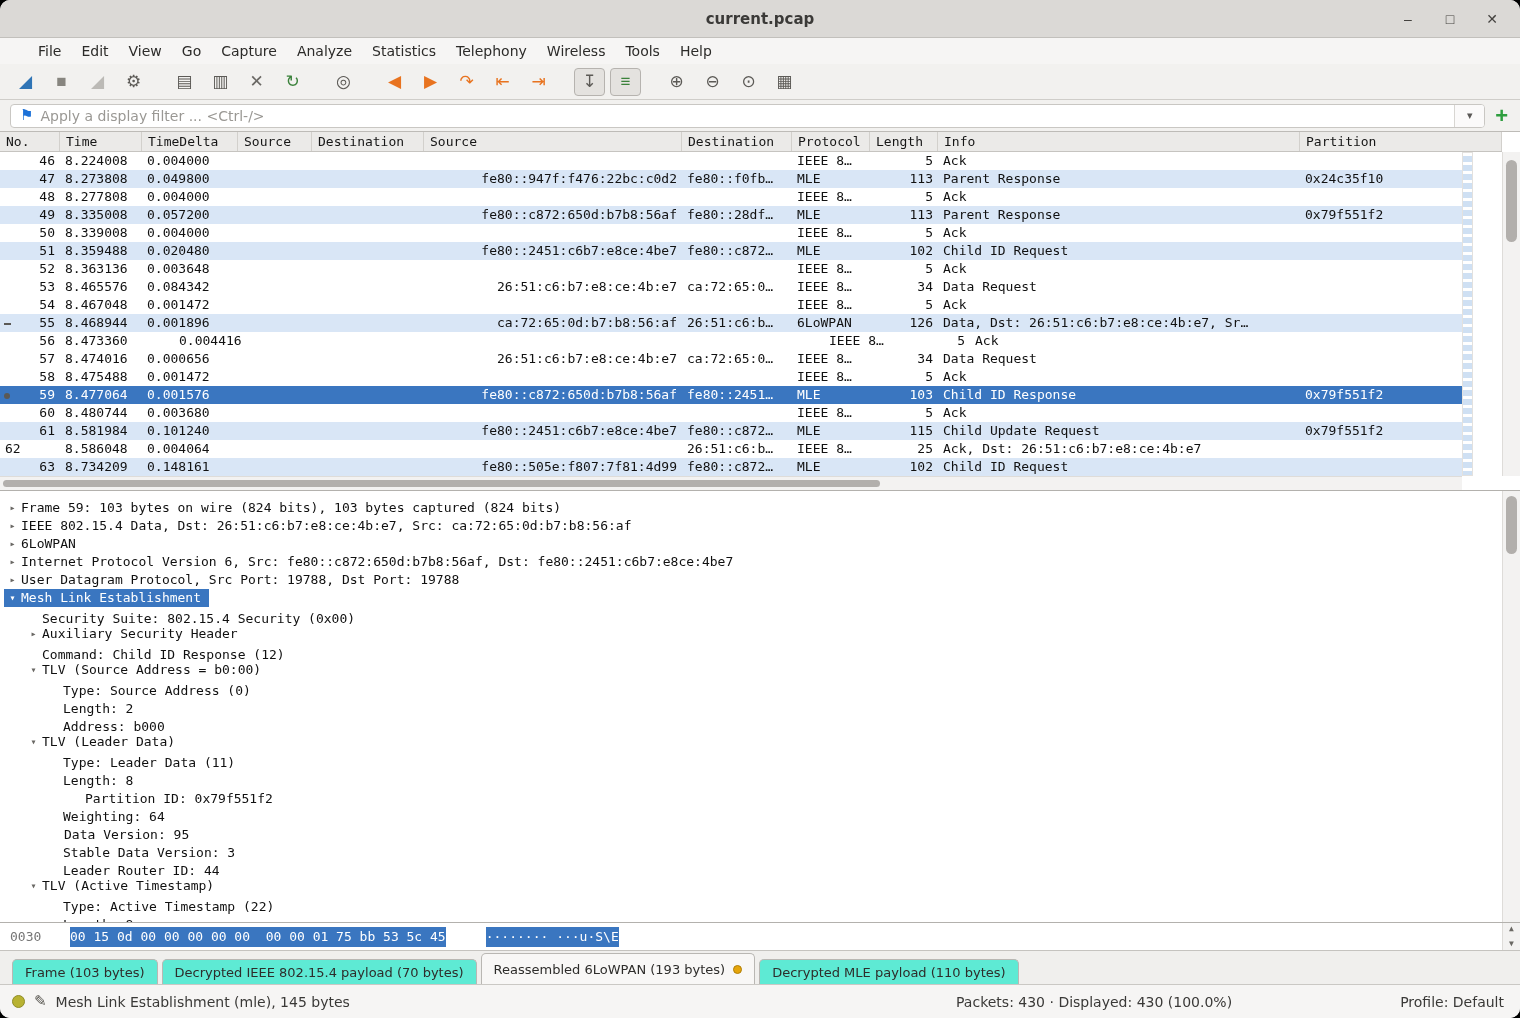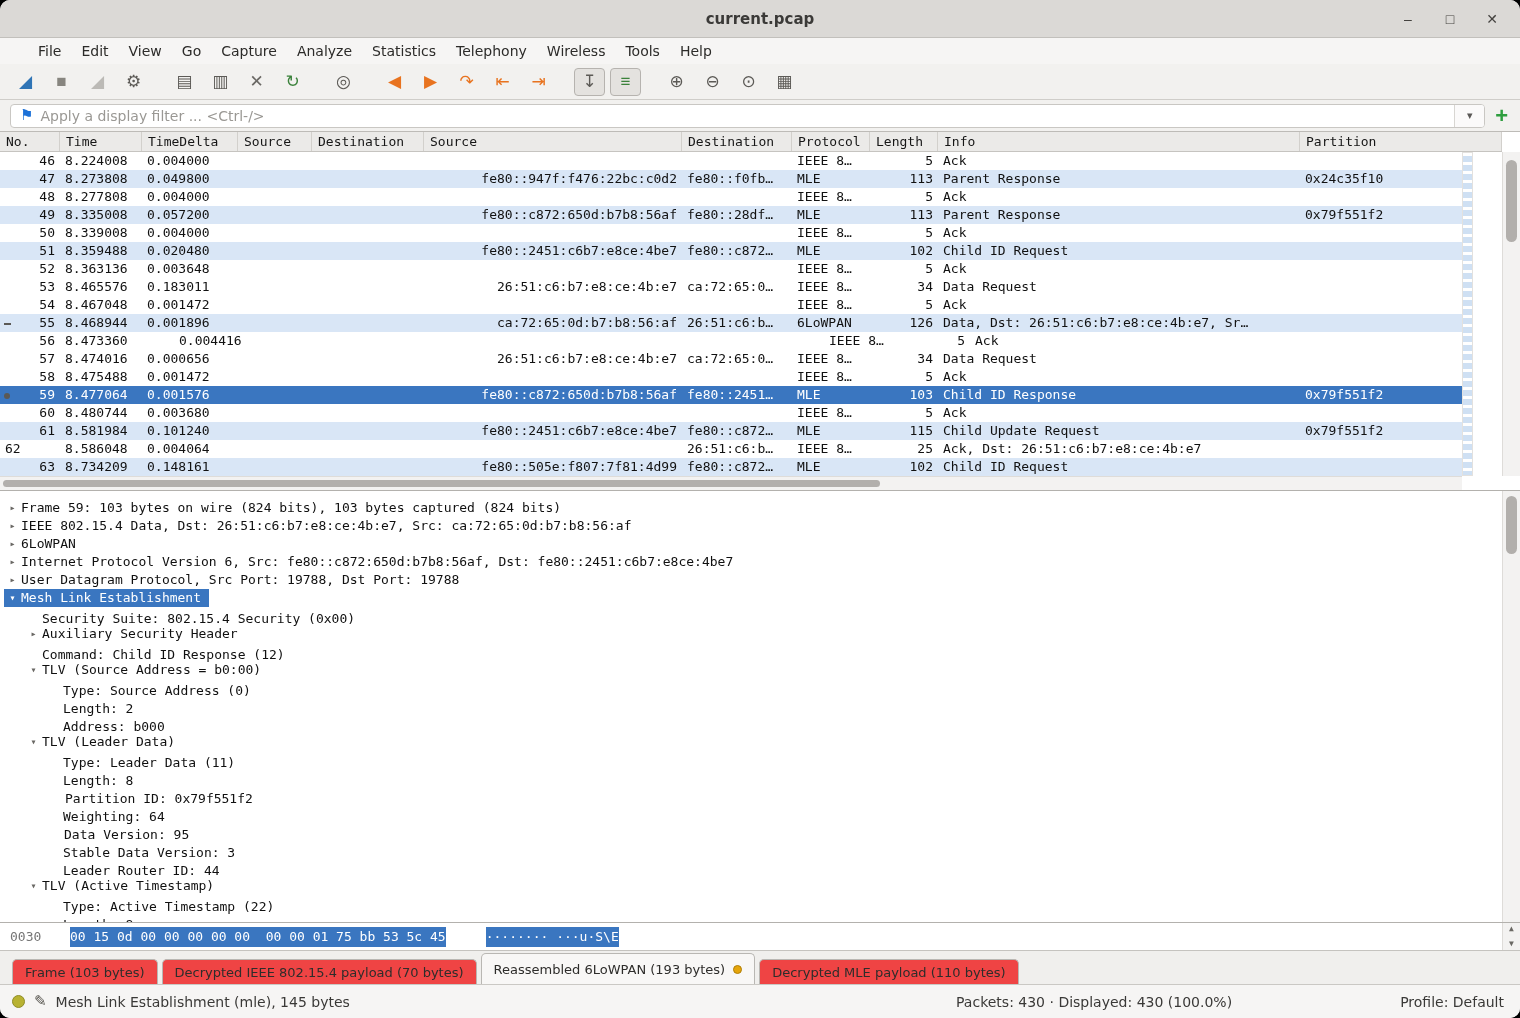--- a/index.html
+++ b/index.html
@@ -93,21 +93,21 @@
   .hex-bytes{margin-left:12px;}
   .hex-ascii{margin-left:40px;}
   .hex-sel{background:var(--selection);color:#fff;}
   .hex-scroll{position:absolute;right:0;top:0;bottom:0;width:18px;background:#f3f2f1;
     border-left:1px solid #dedcd9;display:flex;flex-direction:column;
     justify-content:space-between;align-items:center;padding:1px 0;}
   .hex-scroll span{font-size:8px;color:#6a6864;line-height:10px;}
   
   .tabbar{height:34px;background:#f0efed;border-top:1px solid #c5c3bf;display:flex;
     align-items:flex-end;padding:0 0 0 12px;gap:4px;flex:none;}
-  .tab{font-size:13px;height:25px;padding:0 12px;background:#ef4444;
+  .tab{font-size:13px;height:25px;padding:0 12px;background:#5eead4;
     border:1px solid #b9b7b3;border-bottom:none;border-radius:5px 5px 0 0;
     color:#2e2d2b;display:flex;align-items:center;gap:8px;}
   .tab.active{background:#f8f7f6;height:31px;}
   .tab-dot{width:9px;height:9px;border-radius:50%;background:#e5a50a;
     border:1px solid #b07e08;}
   
   .statusbar{height:34px;display:flex;align-items:center;padding:0 16px 0 12px;
     font-size:14px;color:#3a3937;background:#f6f5f4;border-top:1px solid #cac8c4;
     gap:9px;flex:none;}
   .expert-dot{width:13px;height:13px;border-radius:50%;background:#b8b232;
@@ -320,21 +320,21 @@
           <div class="pl-cell" style="width: 258px; text-align: right;"></div>
           <div class="pl-cell" style="width: 110px; text-align: left;"></div>
           <div class="pl-cell" style="width: 78px; text-align: left;">IEEE 8…</div>
           <div class="pl-cell" style="width: 68px; text-align: right;">5</div>
           <div class="pl-cell" style="width: 362px; text-align: left;">Ack</div>
           <div class="pl-cell" style="flex: 1 1 0%; text-align: left;"></div>
         </div>
         <div class="pl-row">
           <div class="pl-cell" style="width: 60px; text-align: right;">53</div>
           <div class="pl-cell" style="width: 82px; text-align: left;">8.465576</div>
-          <div class="pl-cell" style="width: 96px; text-align: left;">0.183011</div>
+          <div class="pl-cell" style="width: 96px; text-align: left;">0.084342</div>
           <div class="pl-cell" style="width: 74px; text-align: left;"></div>
           <div class="pl-cell" style="width: 112px; text-align: left;"></div>
           <div class="pl-cell" style="width: 258px; text-align: right;">26:51:c6:b7:e8:ce:4b:e7</div>
           <div class="pl-cell" style="width: 110px; text-align: left;">ca:72:65:0…</div>
           <div class="pl-cell" style="width: 78px; text-align: left;">IEEE 8…</div>
           <div class="pl-cell" style="width: 68px; text-align: right;">34</div>
           <div class="pl-cell" style="width: 362px; text-align: left;">Data Request</div>
           <div class="pl-cell" style="flex: 1 1 0%; text-align: left;"></div>
         </div>
         <div class="pl-row">
@@ -490,21 +490,21 @@
         <div class="d-row" style="padding-left: 25px;"><span class="d-wrap"><span class="d-exp"></span><span>Security Suite: 802.15.4 Security (0x00)</span></span></div>
         <div class="d-row" style="padding-left: 25px;"><span class="d-wrap"><span class="d-exp">▸</span><span>Auxiliary Security Header</span></span></div>
         <div class="d-row" style="padding-left: 25px;"><span class="d-wrap"><span class="d-exp"></span><span>Command: Child ID Response (12)</span></span></div>
         <div class="d-row" style="padding-left: 25px;"><span class="d-wrap"><span class="d-exp">▾</span><span>TLV (Source Address = b0:00)</span></span></div>
         <div class="d-row" style="padding-left: 46px;"><span class="d-wrap"><span class="d-exp"></span><span>Type: Source Address (0)</span></span></div>
         <div class="d-row" style="padding-left: 46px;"><span class="d-wrap"><span class="d-exp"></span><span>Length: 2</span></span></div>
         <div class="d-row" style="padding-left: 46px;"><span class="d-wrap"><span class="d-exp"></span><span>Address: b000</span></span></div>
         <div class="d-row" style="padding-left: 25px;"><span class="d-wrap"><span class="d-exp">▾</span><span>TLV (Leader Data)</span></span></div>
         <div class="d-row" style="padding-left: 46px;"><span class="d-wrap"><span class="d-exp"></span><span>Type: Leader Data (11)</span></span></div>
         <div class="d-row" style="padding-left: 46px;"><span class="d-wrap"><span class="d-exp"></span><span>Length: 8</span></span></div>
-        <div class="d-row" style="padding-left: 48px;"><span class="d-wrap"><span class="d-exp"></span><span>Partition ID: 0x79f551f2</span></span></div>
+        <div class="d-row" style="padding-left: 68px;"><span class="d-wrap"><span class="d-exp"></span><span>Partition ID: 0x79f551f2</span></span></div>
         <div class="d-row" style="padding-left: 46px;"><span class="d-wrap"><span class="d-exp"></span><span>Weighting: 64</span></span></div>
         <div class="d-row" style="padding-left: 47px;"><span class="d-wrap"><span class="d-exp"></span><span>Data Version: 95</span></span></div>
         <div class="d-row" style="padding-left: 46px;"><span class="d-wrap"><span class="d-exp"></span><span>Stable Data Version: 3</span></span></div>
         <div class="d-row" style="padding-left: 46px;"><span class="d-wrap"><span class="d-exp"></span><span>Leader Router ID: 44</span></span></div>
         <div class="d-row" style="padding-left: 25px;"><span class="d-wrap"><span class="d-exp">▾</span><span>TLV (Active Timestamp)</span></span></div>
         <div class="d-row" style="padding-left: 46px;"><span class="d-wrap"><span class="d-exp"></span><span>Type: Active Timestamp (22)</span></span></div>
         <div class="d-row" style="padding-left: 46px;"><span class="d-wrap"><span class="d-exp"></span><span>Length: 8</span></span></div>
       </div>
     <div class="vscroll" style="top:0;bottom:0;">
       <div class="vthumb" style="top:5px;height:58px;"></div>

